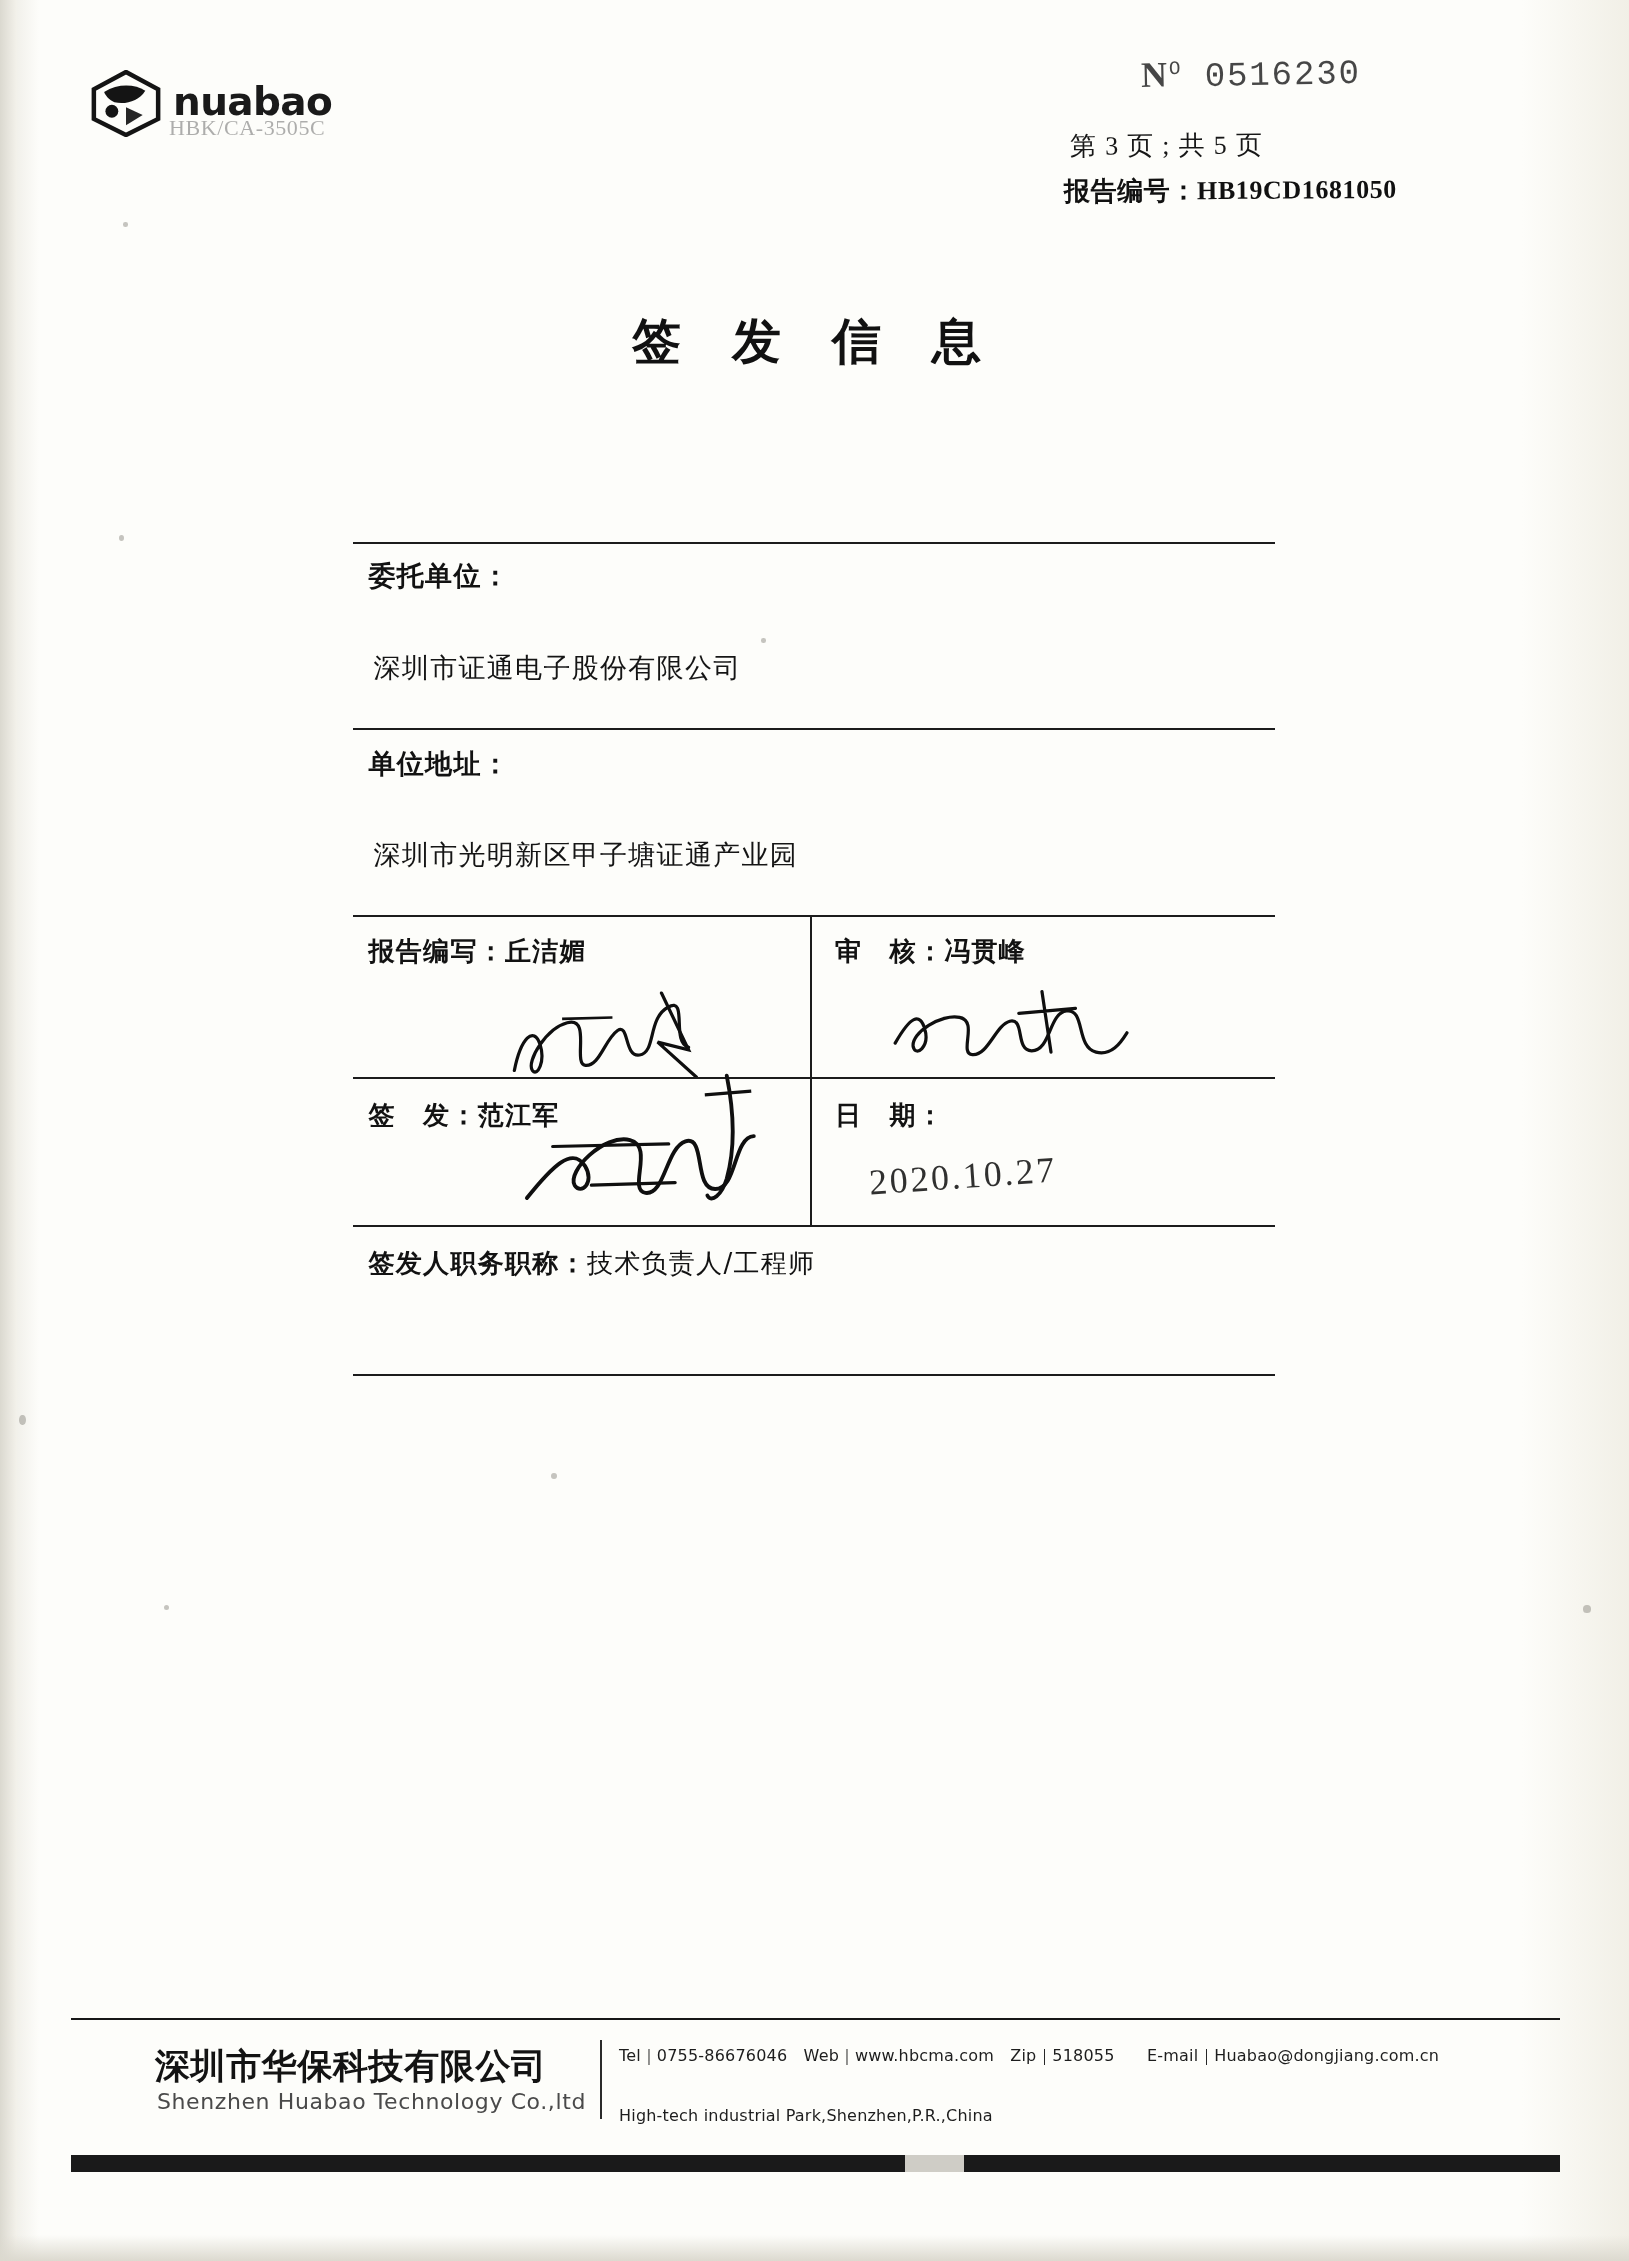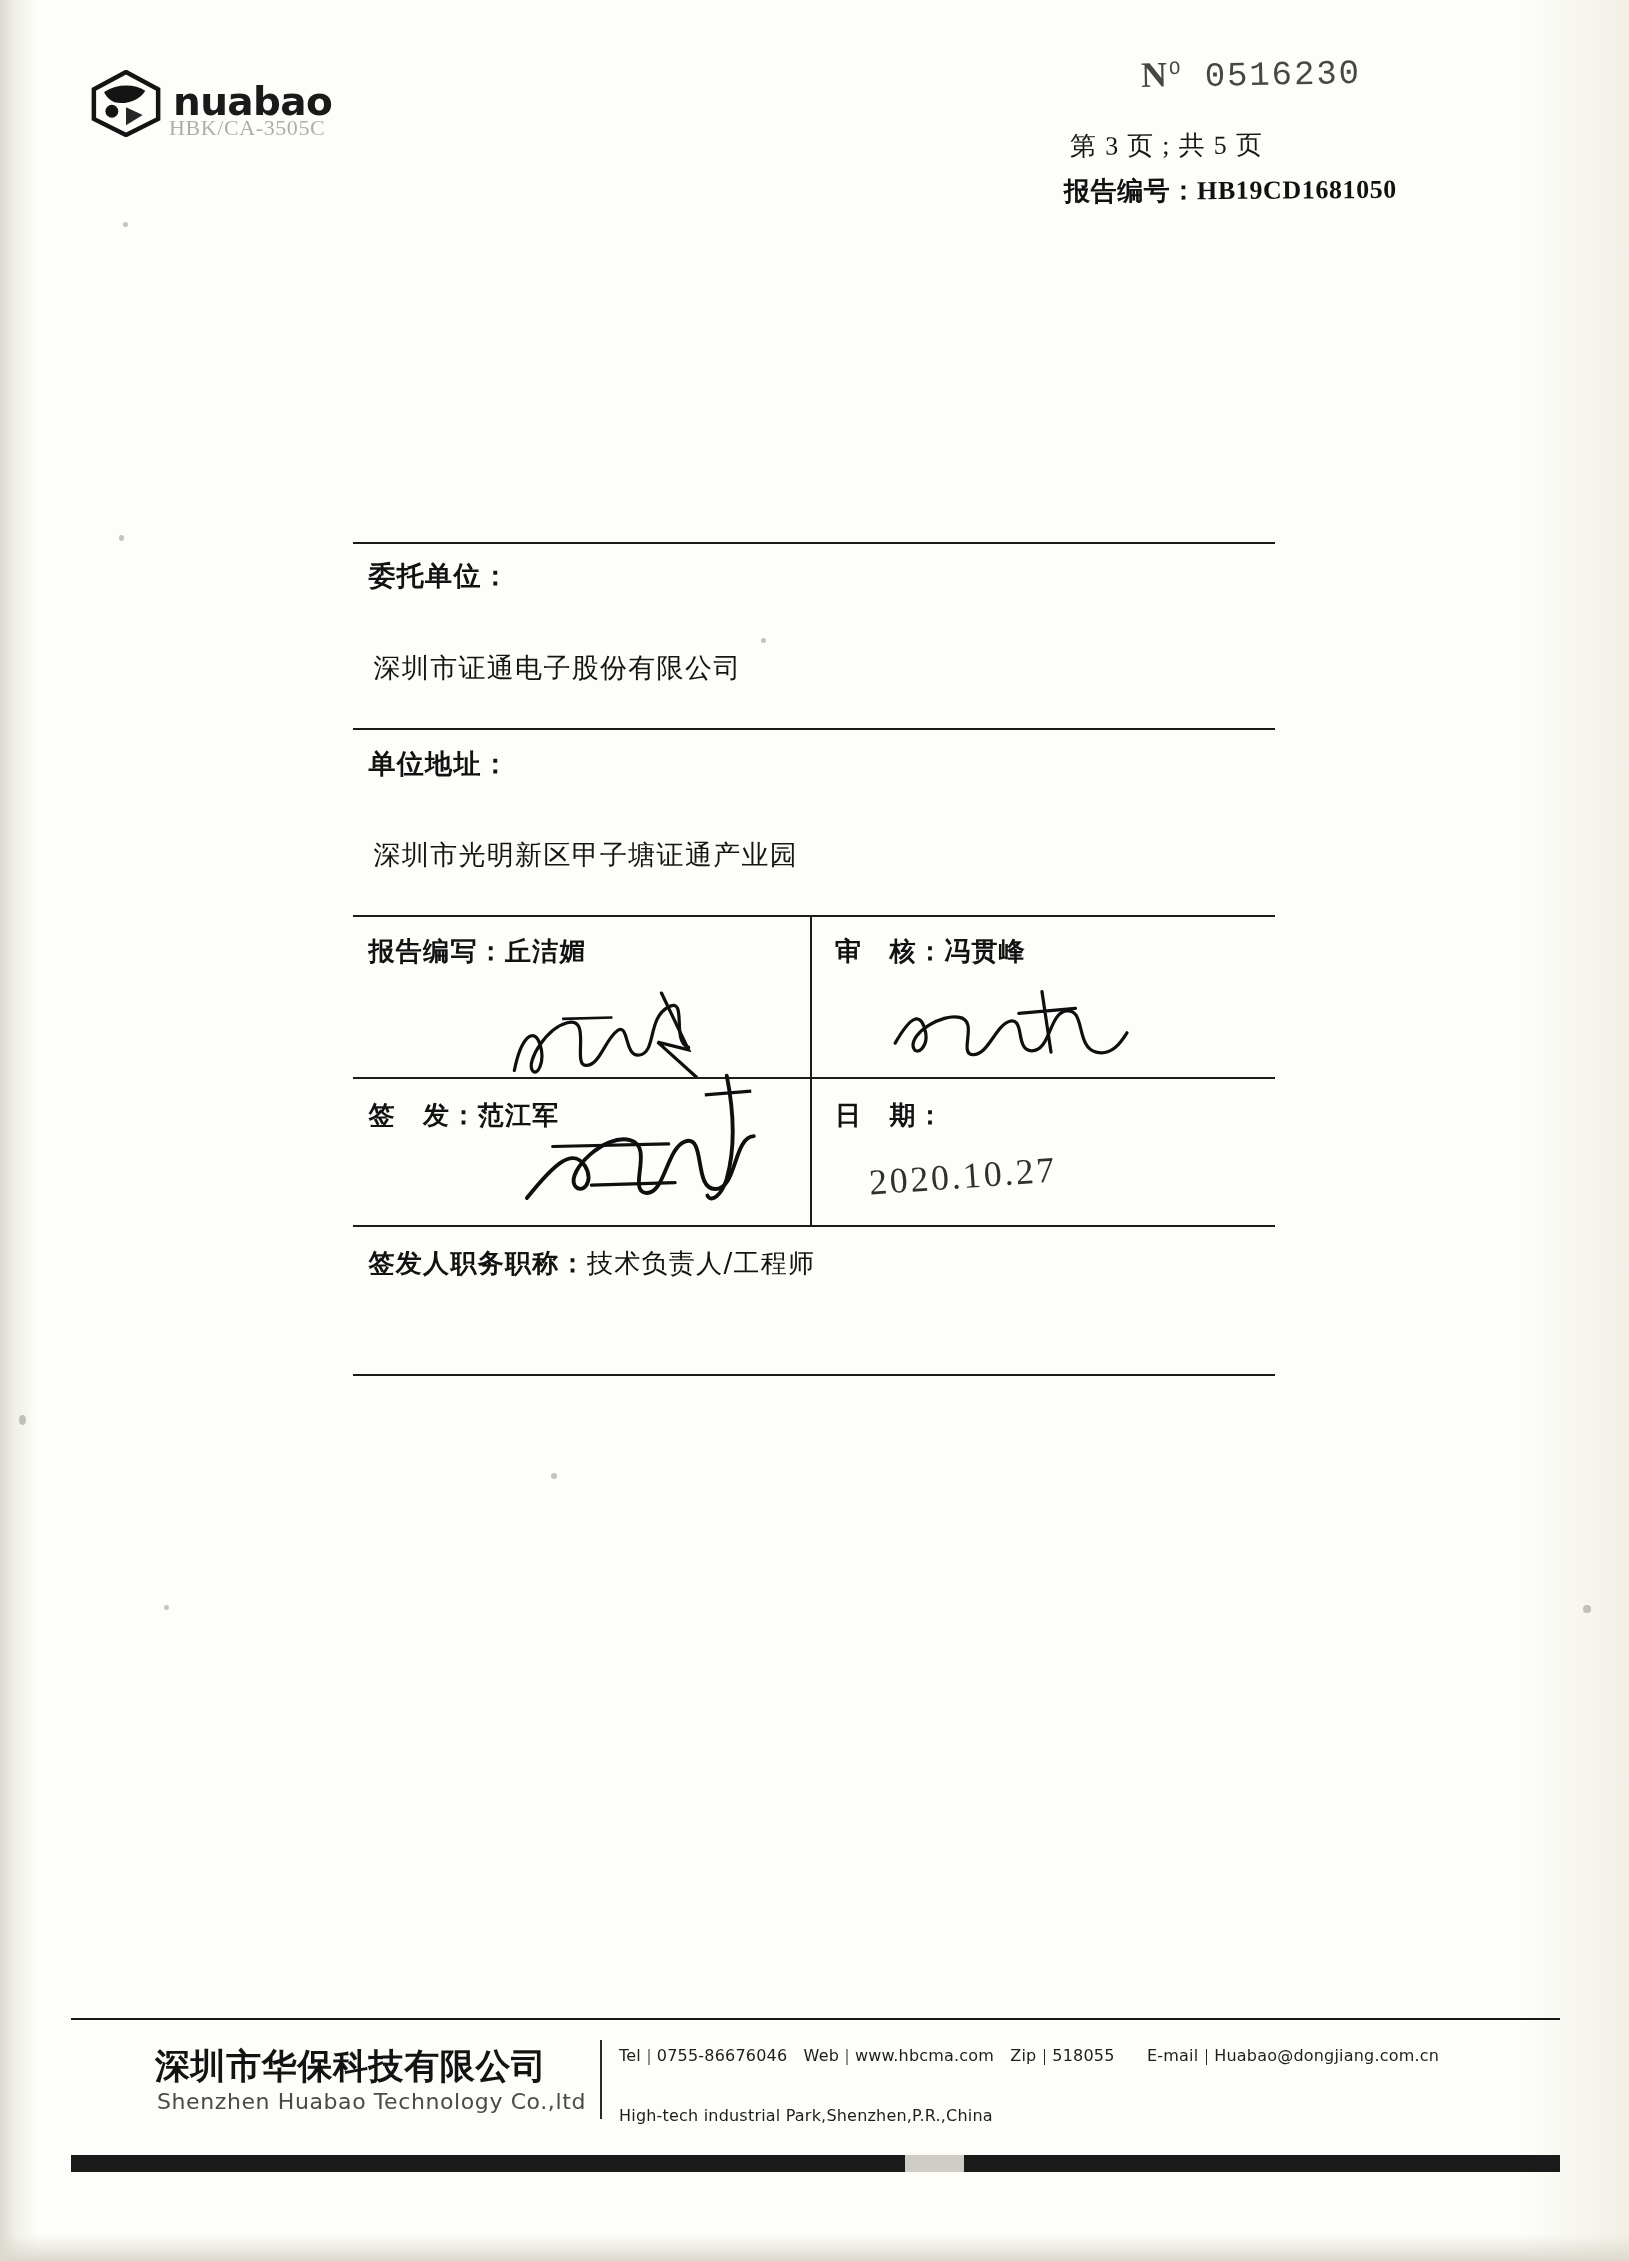--- a/index.html
+++ b/index.html
@@ -273,20 +273,21 @@
       <span class="no-mark">N</span><sup style="font-size:19.3px;">O</sup>&nbsp;<span>0516230</span>
     </div>
 
     <div id="page-count">第 3 页 ; 共 5 页</div>
 
     <div id="report-no">
       <span class="label">报告编号：</span><span class="value">HB19CD1681050</span>
     </div>
   </div>
 
+  <div id="doc-title">签 发 信 息</div>
 
   <div id="form">
 
     <div class="rule" style="top:0px; width:922px;"></div>
     <div class="field-label" style="top:15.5px; left:15.5px;">委托单位：</div>
     <div class="field-value" style="top:108px; left:20.6px;">深圳市证通电子股份有限公司</div>
 
     <div class="rule" style="top:186px; width:922px;"></div>
     <div class="field-label" style="top:204px; left:15.5px;">单位地址：</div>
     <div class="field-value" style="top:295px; left:20.6px;">深圳市光明新区甲子塘证通产业园</div>

